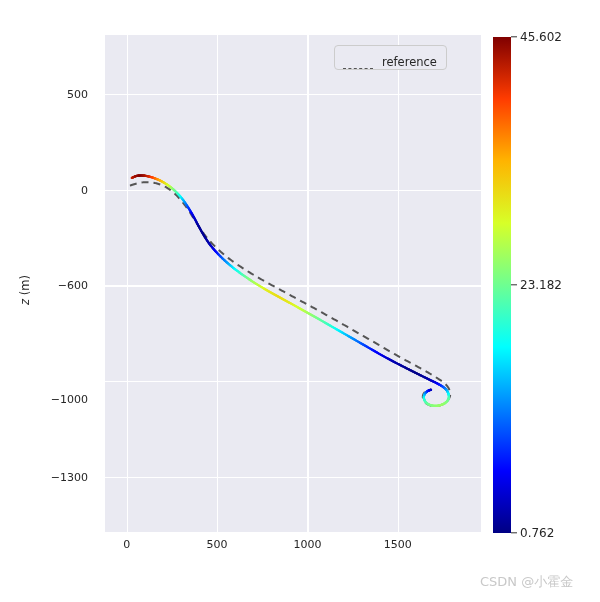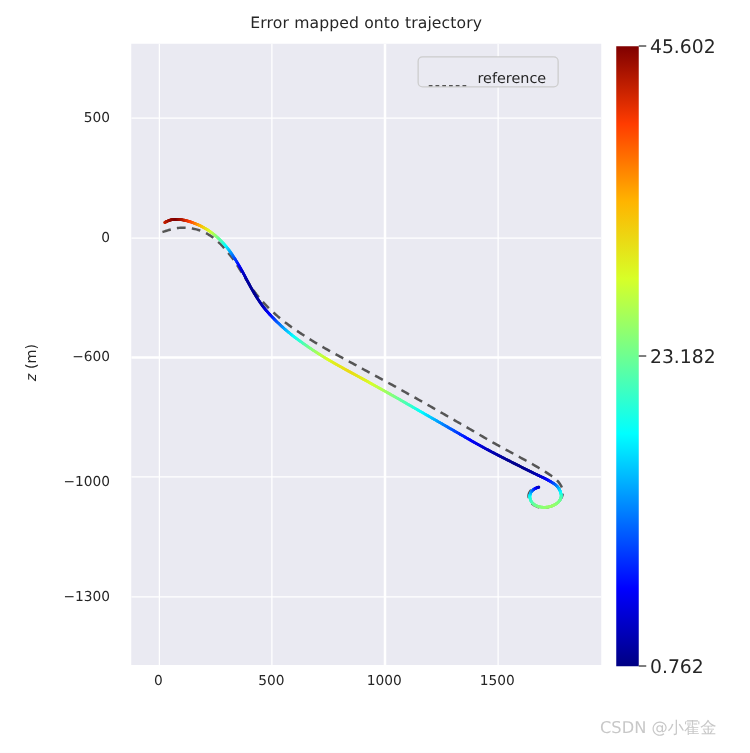--- a/index.html
+++ b/index.html
@@ -138,41 +138,40 @@
     position: absolute;
     left: 18px;
     width: 6px;
     height: 1.4px;
     background: #333333;
     transform: translateY(-50%);
   }
   .cb-label {
     position: absolute;
     left: 27px;
-    font-size: 15px;
+    font-size: 12px;
     color: #262626;
     transform: translateY(-50%);
     white-space: nowrap;
   }
   
   #watermark {
     position: absolute;
     left: 480px;
     top: 573px;
     font-size: 13px;
     color: #c8c8c8;
     white-space: nowrap;
   }
 </style>
 </head>
 <body>
 
 <div id="figure">
 
-  <div id="chart-title">Error mapped onto trajectory</div>
 
   <div id="plot-area">
       <div class="gridline-h" style="top: 441.565px;"></div>
       <div class="gridline-h" style="top: 345.988px;"></div>
       <div class="gridline-h" style="top: 250.412px;"></div>
       <div class="gridline-h" style="top: 154.835px;"></div>
       <div class="gridline-h" style="top: 59.2577px;"></div>
       <div class="gridline-v" style="left: 292.846px;"></div>
       <div class="gridline-v" style="left: 202.462px;"></div>
       <div class="gridline-v" style="left: 112.077px;"></div>
@@ -830,19 +829,19 @@
       <div class="cb-label" style="top: 248px;">23.182</div>
       <div class="cb-tick" style="top: 496px;"></div>
       <div class="cb-label" style="top: 496px;">0.762</div>
     </div>
 
   <div id="watermark">CSDN @小霍金</div>
 
 <div class="ytick" style="top: 94.2577px;">500</div>
     <div class="ytick" style="top: 189.835px;">0</div>
     <div class="ytick" style="top: 285.412px;">−600</div>
-    <div class="ytick" style="top: 385px;">−1000</div>
+    <div class="ytick" style="top: 399px;">−1000</div>
     <div class="ytick" style="top: 476.565px;">−1300</div>
     <div class="xtick" style="left: 126.692px;">0</div>
     <div class="xtick" style="left: 217.077px;">500</div>
     <div class="xtick" style="left: 307.462px;">1000</div>
     <div class="xtick" style="left: 397.846px;">1500</div>
   </div>
 
 </body></html>

